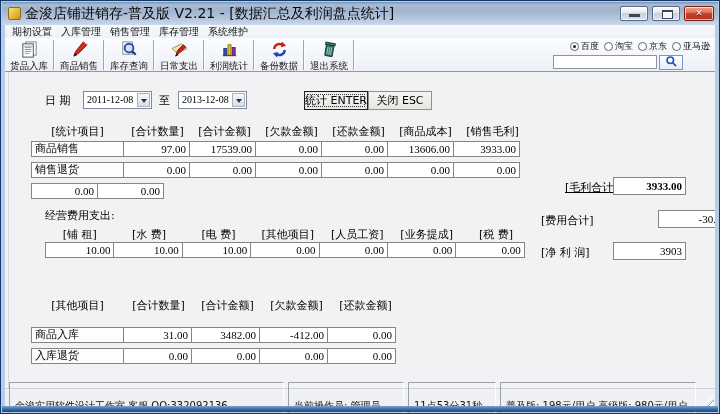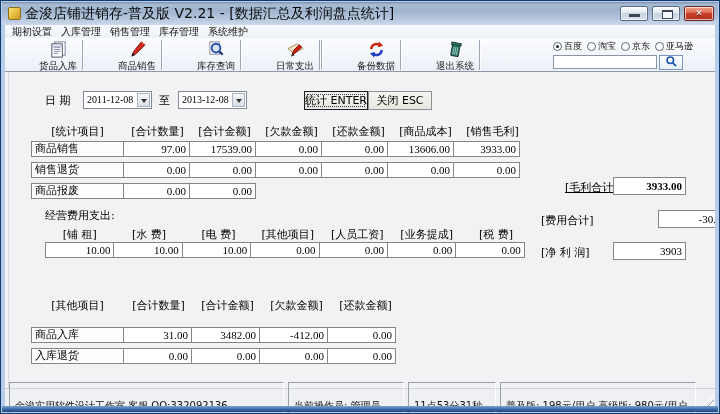--- a/index.html
+++ b/index.html
@@ -27,26 +27,26 @@
 
   
   .menubar{position:absolute;top:24px;left:4px;right:4px;height:13px;background:linear-gradient(180deg,#f7f9fd,#eef1f8);
     display:flex;align-items:center;padding-left:3px;}
   .menu-item{font-size:10px;color:#111;padding:0 4px;margin-right:1px;line-height:13px;white-space:nowrap;cursor:default;}
 
   
   .toolbar{position:absolute;top:37px;left:4px;right:4px;height:34px;
     background:linear-gradient(180deg,#fbfcfe,#ecf0f7);border-bottom:1px solid #8f98a8;box-shadow:0 1px 0 #fbfcfe;
     display:flex;align-items:stretch;}
-  .tb-btn{width:48px;display:flex;flex-direction:column;align-items:center;justify-content:center;gap:1px;padding-top:1px;margin-left:29px;}
+  .tb-btn{width:48px;display:flex;flex-direction:column;align-items:center;justify-content:center;gap:1px;padding-top:1px;}
   .tb-btn svg{display:block;}
   .tb-label{font-size:10px;color:#111;white-space:nowrap;line-height:11px;transform:scale(.95);}
   .tb-sep{width:0;border-left:1px solid #9ca6b4;border-right:1px solid #fdfdfe;height:30px;margin-top:2px;}
   .search-group{position:absolute;right:2px;top:2px;width:160px;height:30px;}
-  .engine-row{display:flex;align-items:center;gap:2px;height:12px;}
+  .engine-row{display:flex;align-items:center;gap:2px;height:12px;justify-content:flex-end;}
   .radio{width:9px;height:9px;border-radius:50%;border:1px solid #5c6670;background:#fff;position:relative;flex:0 0 auto;}
   .radio.sel::after{content:"";position:absolute;left:2px;top:2px;width:3px;height:3px;border-radius:50%;background:#222;}
   .engine-label{font-size:9px;color:#111;margin-right:3px;white-space:nowrap;}
   .search-row{display:flex;margin-top:3px;height:14px;}
   .search-input{width:104px;height:14px;border:1px solid #8a94a4;background:#fff;font-size:10px;padding:0 2px;outline:none;}
   .search-btn{width:24px;height:15px;margin-left:2px;border:1px solid #7a96c2;background:linear-gradient(#fff,#e8eef8);display:flex;align-items:center;justify-content:center;}
 
   
   .content{position:absolute;top:71px;left:4px;right:4px;height:316px;background:#f2f2f5;overflow:hidden;}
   .content::before{content:"";position:absolute;left:3px;top:0;bottom:0;width:1px;background:#d7d7dd;}
@@ -153,20 +153,31 @@
       <span>
         <svg width="19" height="19" viewBox="0 0 20 20">
             <polygon points="2,9 12,4 18,9 8,14" fill="#f0e2c0" stroke="#a8905e"></polygon>
             <polygon points="6,17 8,11 14,5 16.5,7.5 10.5,13" fill="#cc2214" stroke="#801008"></polygon>
             <polygon points="6,17 9,16 7,14" fill="#222"></polygon>
           </svg>
       </span>
       <span class="tb-label">日常支出</span>
     </div>
     <div class="tb-sep"></div>
+    <div class="tb-btn">
+      <span>
+        <svg width="19" height="19" viewBox="0 0 20 20">
+            <rect x="4" y="9" width="3.2" height="7" fill="#2a50c8" stroke="#1a2a66" stroke-width=".8"></rect>
+            <rect x="8.4" y="5" width="3.2" height="11" fill="#e8c020" stroke="#7a6210" stroke-width=".8"></rect>
+            <rect x="12.8" y="8" width="3.2" height="8" fill="#8830a8" stroke="#441055" stroke-width=".8"></rect>
+            <path d="M3 16.5h14" stroke="#333"></path>
+          </svg>
+      </span>
+      <span class="tb-label">利润统计</span>
+    </div>
     <div class="tb-sep"></div>
     <div class="tb-btn">
       <span>
         <svg width="19" height="19" viewBox="0 0 20 20">
             <path d="M4.5 9.5a5.5 5.5 0 0 1 9-4" fill="none" stroke="#d02010" stroke-width="2.6"></path>
             <polygon points="12.5,1.5 17,6 11.5,7.5" fill="#d02010"></polygon>
             <path d="M15.5 10.5a5.5 5.5 0 0 1-9 4" fill="none" stroke="#2040c0" stroke-width="2.6"></path>
             <polygon points="7.5,18.5 3,14 8.5,12.5" fill="#2040c0"></polygon>
           </svg>
       </span>
@@ -249,21 +260,20 @@
     <div class="t-row" style="left:26px;top:90px;">
       <div class="cell lab w-label">销售退货</div>
       <div class="cell num w-col">0.00</div>
       <div class="cell num w-col">0.00</div>
       <div class="cell num w-col">0.00</div>
       <div class="cell num w-col">0.00</div>
       <div class="cell num w-col">0.00</div>
       <div class="cell num w-col">0.00</div>
     </div>
     <div class="t-row" style="left:26px;top:111px;">
-      <div class="cell lab w-label">商品报废</div>
       <div class="cell num w-col">0.00</div>
       <div class="cell num w-col">0.00</div>
     </div>
 
     <div class="lbl" style="left:560px;top:108px;text-decoration:underline;">[毛利合计]</div>
     <div class="total-box bold" style="left:608px;top:105px;">3933.00</div>
     <div class="lbl" style="left:536px;top:141px;">[费用合计]</div>
     <div class="total-box" style="left:608px;top:138px;margin-left:45px;">-30.00</div>
     <div class="lbl" style="left:536px;top:173px;">[净 利 润]</div>
     <div class="total-box" style="left:608px;top:170px;">3903</div>

